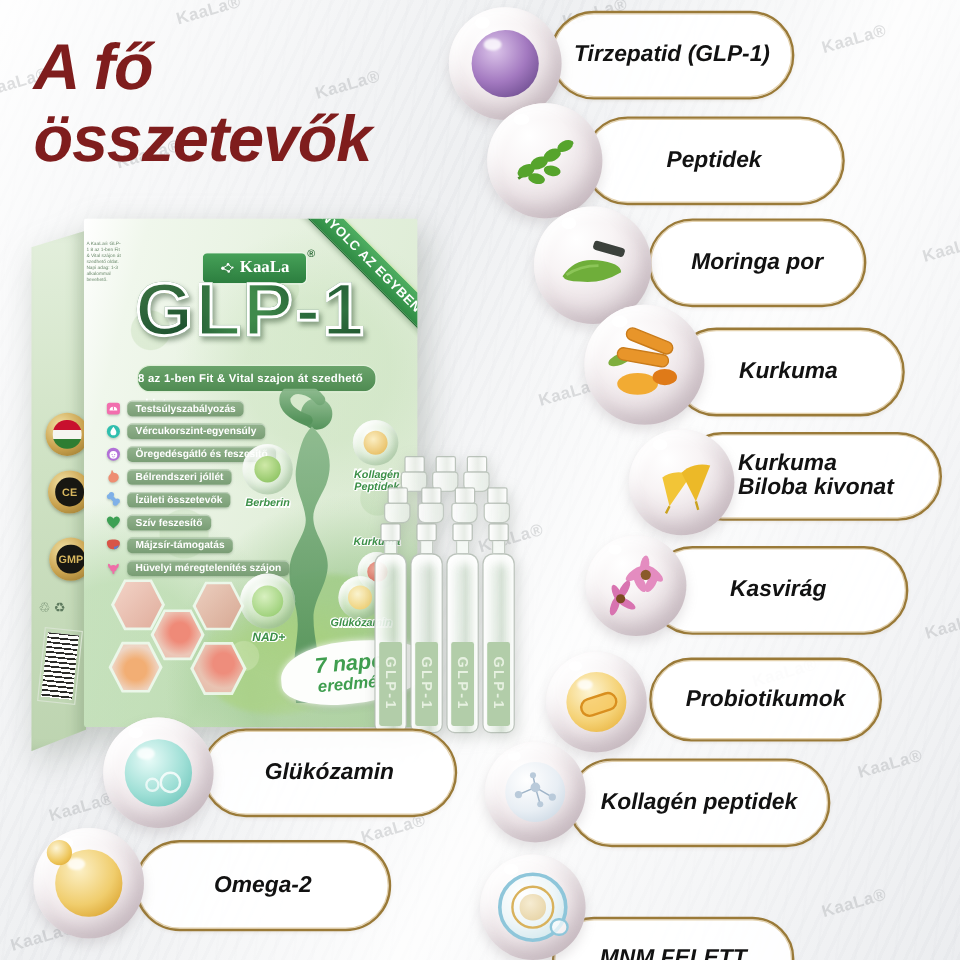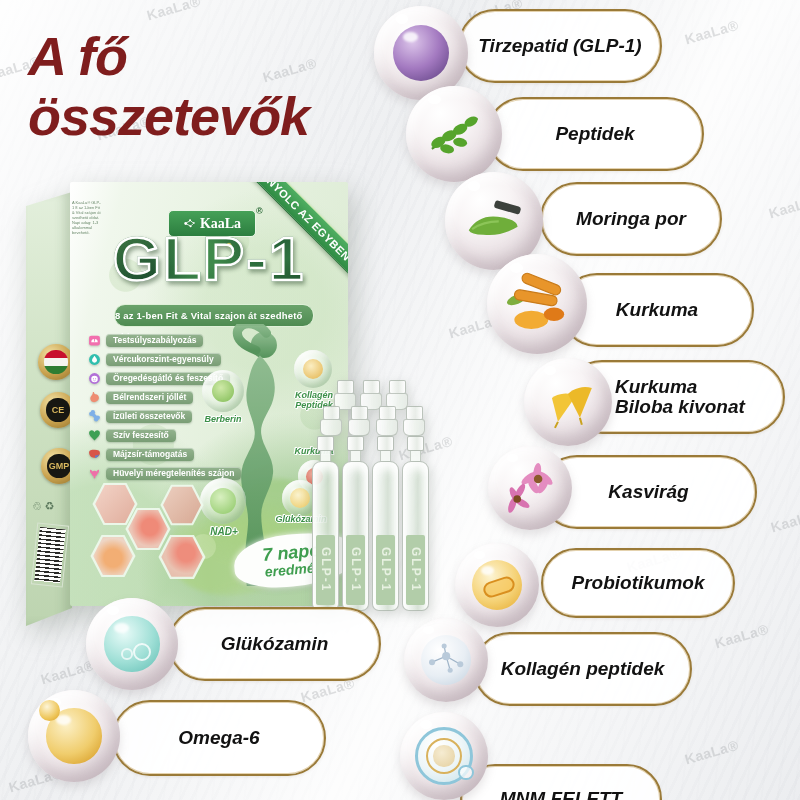--- a/index.html
+++ b/index.html
@@ -553,21 +553,21 @@
 <div class="bub" style="left:86px;top:598px;width:92px;height:92px;z-index:9">
   <span class="hl"></span>
   <i class="orb" style="background:radial-gradient(circle at 36% 30%,#e8fbf8,#9fdfd6 55%,#6cc4ba 90%)">
     <span class="shine"></span>
     <span style="position:absolute;left:52%;top:48%;width:26%;height:26%;border-radius:50%;border:2px solid rgba(255,255,255,.8)"></span>
     <span style="position:absolute;left:30%;top:58%;width:14%;height:14%;border-radius:50%;border:2px solid rgba(255,255,255,.7)"></span>
   </i>
 </div>
 
 <div class="gpill" style="left:112px;top:700px;width:210px;height:72px;z-index:8">
-  <span>Omega-6</span>
+  <span>Omega-2</span>
 </div>
 <div class="bub" style="left:28px;top:690px;width:92px;height:92px;z-index:9">
   <span class="hl"></span>
   <i class="orb" style="background:radial-gradient(circle at 36% 30%,#fcf0c6,#f0cd6d 55%,#d9a029 90%)">
     <span class="shine"></span>
     <span style="position:absolute;left:-14%;top:-16%;width:38%;height:38%;border-radius:50%;background:radial-gradient(circle at 38% 32%,#fdf5d8,#eec65a 60%,#d89c22)"></span>
   </i>
 </div>
 
 </body></html>

